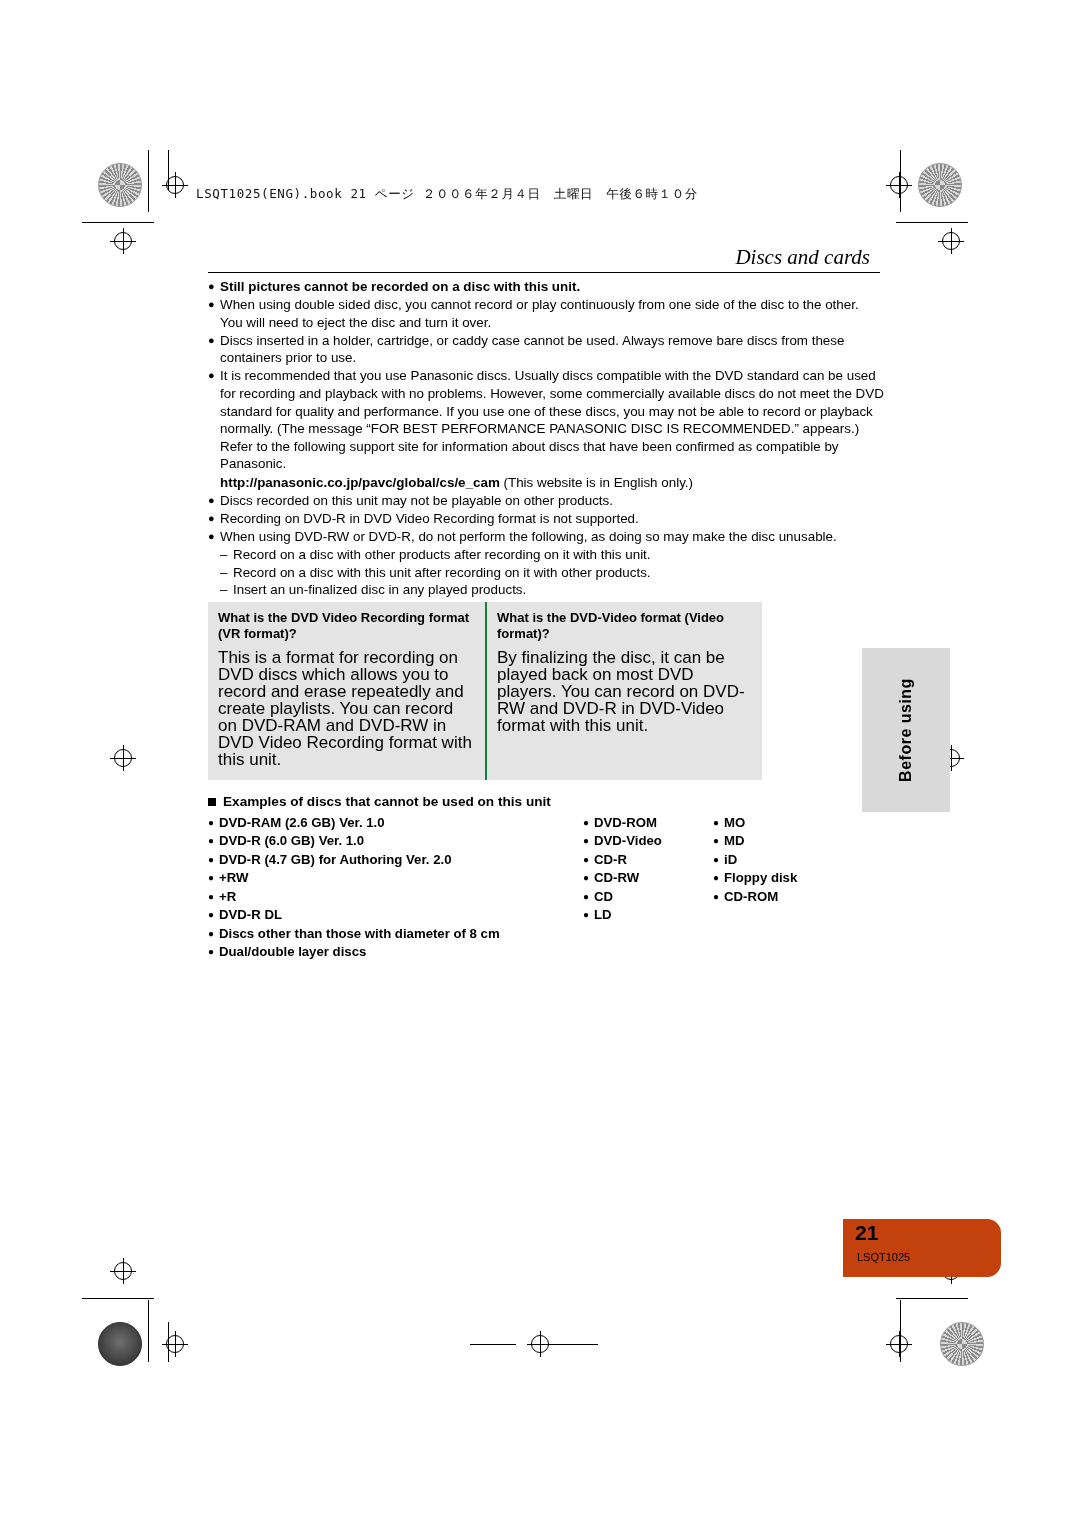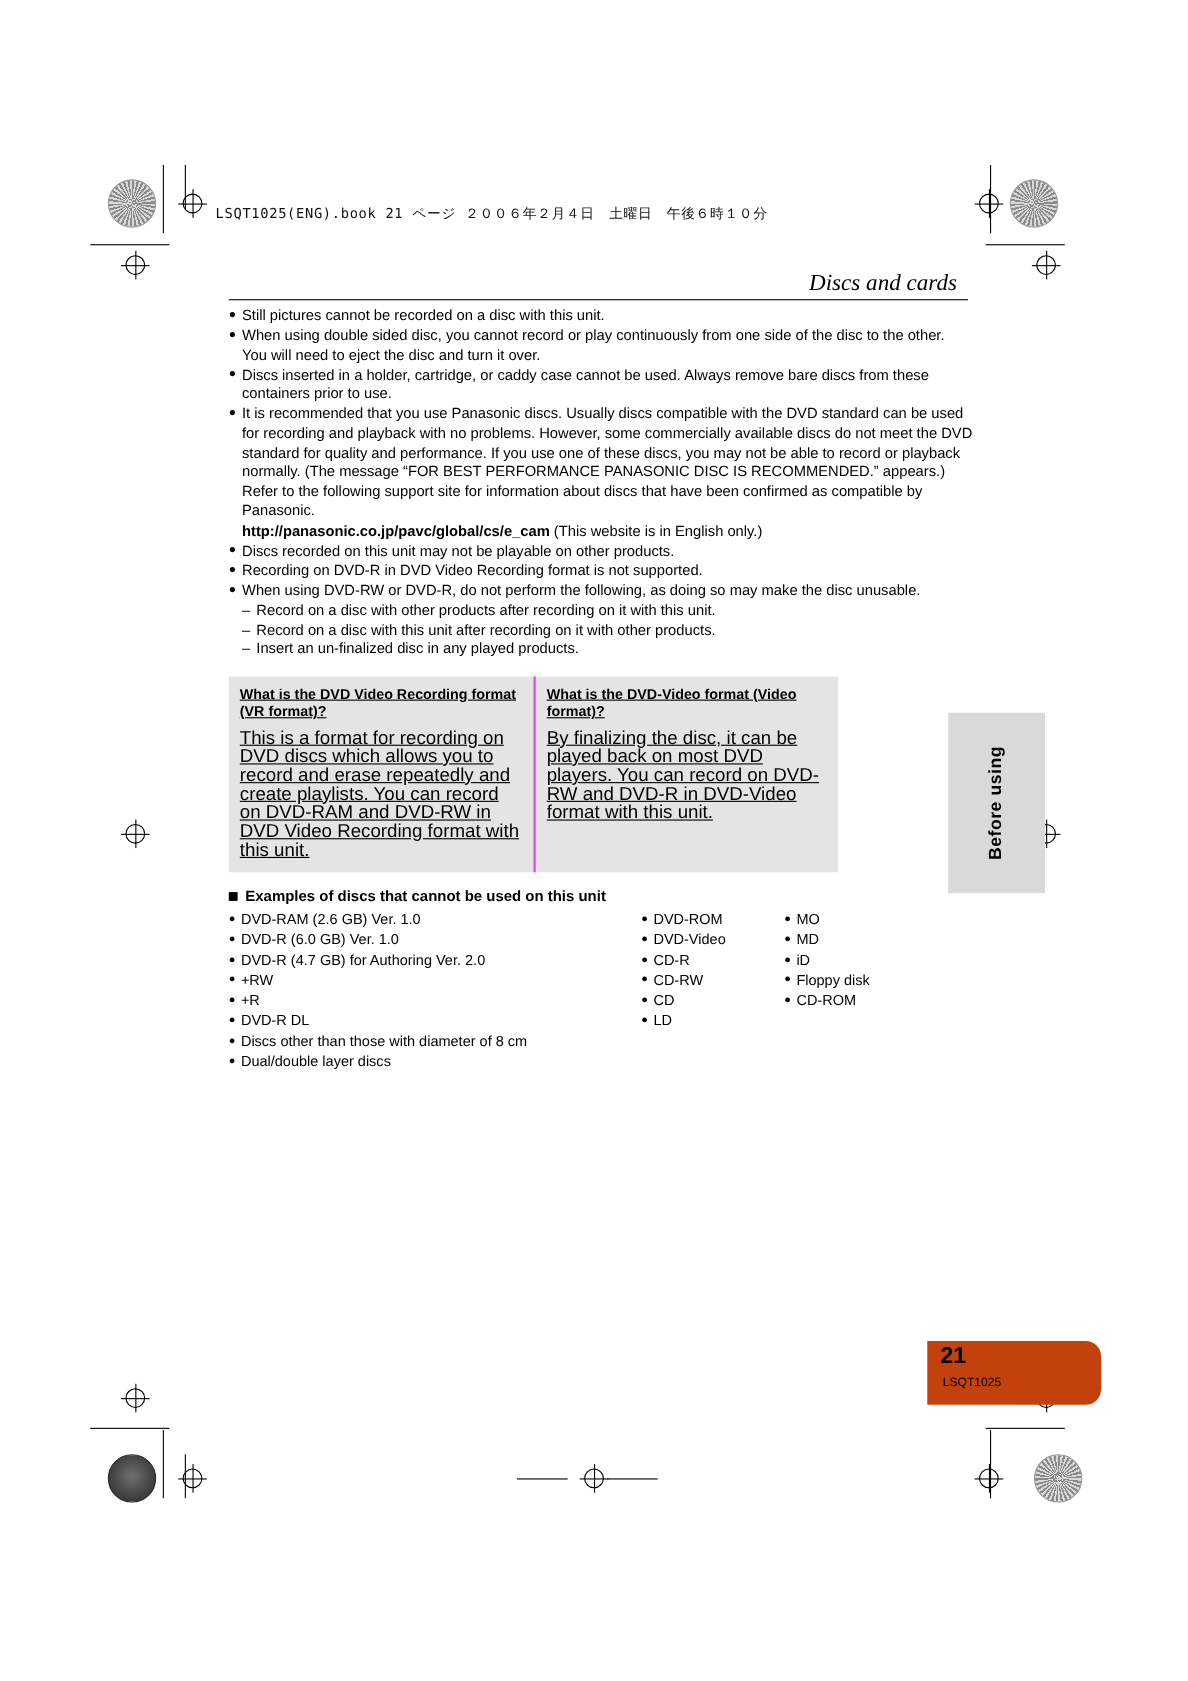--- a/index.html
+++ b/index.html
@@ -49,52 +49,52 @@
   }
 
   
   .content { position:absolute; left:208px; top:278px; width:676px; }
   .bullets { font-size:13.4px; line-height:17.6px; }
   .bullet-row { display:flex; margin-bottom:0.5px; }
   .bullet-row .dot {
     width:12px; flex:0 0 12px; text-align:left; font-size:11px; line-height:17.6px;
   }
   .bullet-row .txt { flex:1 1 auto; }
-  .bullet-row.bold .txt { font-weight:normal; }
+  .bullet-row.bold .txt { font-weight:bold; }
   .mono-url { font-family:"Liberation Sans", sans-serif; font-weight:bold;text-align:center; }
   .dashrow { display:flex; margin-left:12px; }
   .dashrow .dash { width:13px; flex:0 0 13px; }
 
   
   .sqhead {
     display:flex; align-items:flex-start; font-weight:bold; font-size:13.6px;
     margin-top:14px; margin-bottom:5px;
   }
   .sqhead .sq {
     width:8px; height:8px; background:#000; margin-top:4px; margin-right:7px; flex:0 0 8px;
   }
 
   
   .fmt-table {
-    display:flex; background:#e4e4e4; width:554px; margin-top:16px;text-decoration:underline;
+    display:flex; background:#e4e4e4; width:554px; margin-top:3px;
   }
   .fmt-col { width:50%; box-sizing:border-box; padding:8px 10px 12px 10px; }
-  .fmt-col + .fmt-col { border-left:2px solid #d946ef; }
+  .fmt-col + .fmt-col { border-left:2px solid #15803d; }
   .fmt-col h4 { margin:0 0 6px 0; font-size:13px; font-weight:bold; line-height:16.5px; }
   .fmt-col p { margin:0; font-size:17px; line-height:17px; }
 
   
   .disc-lists { display:flex; margin-top:4px; font-size:13.2px; line-height:18.5px; }
   .disc-col { }
   .disc-col.c1 { width:375px; }
   .disc-col.c2 { width:130px; }
   .disc-col.c3 { width:150px; }
   .disc-item { display:flex; }
   .disc-item .dot { width:11px; flex:0 0 11px; font-size:10px; }
-  .disc-item .lab { flex:1 1 auto; }
+  .disc-item .lab { flex:1 1 auto;font-weight:bold; }
   .extra-items { margin-top:0px; }
 
   
   .sidetab {
     position:absolute; left:862px; top:648px; width:88px; height:164px;
     background:#d9d9d9;
   }
   .sidetab .label {
     position:absolute; left:50%; top:50%;
     transform:translate(-50%,-50%) rotate(-90deg);

